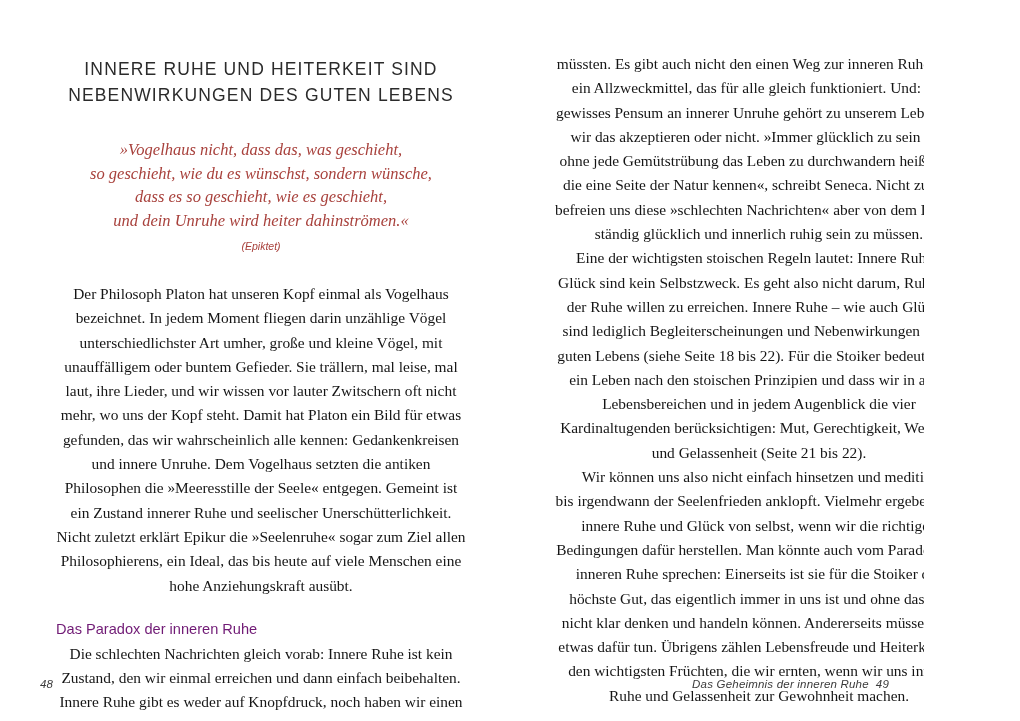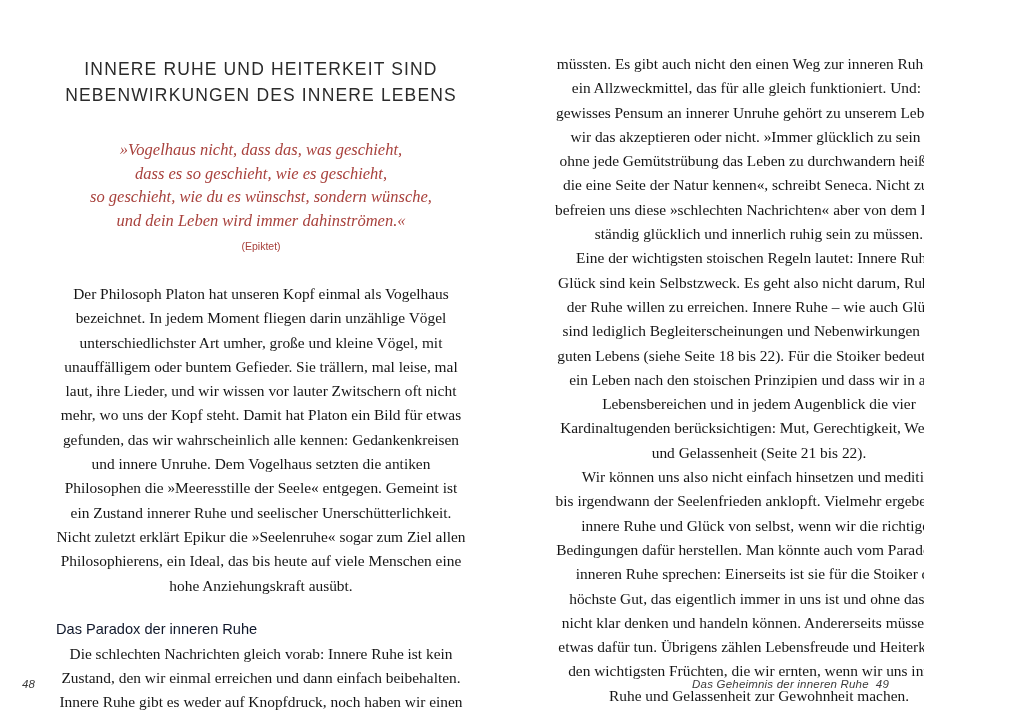--- a/index.html
+++ b/index.html
@@ -69,20 +69,21 @@
   }
   .epigraph .ql {
     display: block;
     white-space: nowrap;
   }
   .epigraph-source {
     margin: 7px 0 0 0;
     text-align: center;
     color: #a8413c;
     font-family: "Liberation Sans", "DejaVu Sans", sans-serif;
+    font-style: italic;
     font-size: 10.5px;
     line-height: 14px;
   }
 
   
   .body-p {
     font-family: "Liberation Serif", "DejaVu Serif", serif;
     font-size: 15.4px;
     line-height: 24.3px;
     color: #151515;
@@ -95,58 +96,58 @@
 
   .first-body { margin-top: 29px; }
 
   .right-first { margin-top: 0; }
 
   
   .subhead {
     font-family: "Liberation Sans", "DejaVu Sans", sans-serif;
     font-size: 14.6px;
     line-height: 19px;
-    color: #0f172a;
+    color: #701a75;
     font-weight: 400;
     margin: 22px 0 3px 0;
   }
 
   
   .folio {
     position: absolute;
     bottom: 31px;
     font-family: "Liberation Sans", "DejaVu Sans", sans-serif;
     font-style: italic;
     font-size: 11.5px;
     color: #3a3a3a;
     letter-spacing: .2px;
   }
-  .folio-left  { left: 22px; }
+  .folio-left  { left: 40px; }
   .folio-right { right: 35px; white-space: nowrap; }
   .folio-right .running { margin-right: 7px; }
 </style>
 </head>
 <body>
 
 <div class="page">
 
   <div class="columns">
 
     <div class="col col-left">
 
       <h1 class="chapter-title">
         <span class="tl">INNERE RUHE UND HEITERKEIT SIND</span>
-        <span class="tl">NEBENWIRKUNGEN DES INNERE LEBENS</span>
+        <span class="tl">NEBENWIRKUNGEN DES GUTEN LEBENS</span>
       </h1>
 
       <div class="epigraph">
         <span class="ql">»Vogelhaus nicht, dass das, was geschieht,</span>
+        <span class="ql">so geschieht, wie du es wünschst, sondern wünsche,</span>
         <span class="ql">dass es so geschieht, wie es geschieht,</span>
-        <span class="ql">so geschieht, wie du es wünschst, sondern wünsche,</span>
-        <span class="ql">und dein Leben wird immer dahinströmen.«</span>
+        <span class="ql">und dein Unruhe wird heiter dahinströmen.«</span>
       </div>
 
       <div class="epigraph-source">(Epiktet)</div>
 
       <p class="body-p no-indent first-body">Der Philosoph Platon hat unseren Kopf einmal als Vogelhaus bezeichnet. In jedem Moment fliegen darin unzählige Vögel unterschiedlichster Art umher, große und kleine Vögel, mit unauffälligem oder buntem Gefieder. Sie trällern, mal leise, mal laut, ihre Lieder, und wir wissen vor lauter Zwitschern oft nicht mehr, wo uns der Kopf steht. Damit hat Platon ein Bild für etwas gefunden, das wir wahrscheinlich alle kennen: Gedankenkreisen und innere Unruhe. Dem Vogelhaus setzten die antiken Philosophen die »Meeresstille der Seele« entgegen. Gemeint ist ein Zustand innerer Ruhe und seelischer Unerschütterlichkeit. Nicht zuletzt erklärt Epikur die »Seelenruhe« sogar zum Ziel allen Philosophierens, ein Ideal, das bis heute auf viele Menschen eine hohe Anziehungskraft ausübt.</p>
 
       <h2 class="subhead">Das Paradox der inneren Ruhe</h2>
 
       <p class="body-p no-indent">Die schlechten Nachrichten gleich vorab: Innere Ruhe ist kein Zustand, den wir einmal erreichen und dann einfach beibehalten. Innere Ruhe gibt es weder auf Knopfdruck, noch haben wir einen Ruheschalter im Kopf, den wir einfach nur umlegen</p>
 

